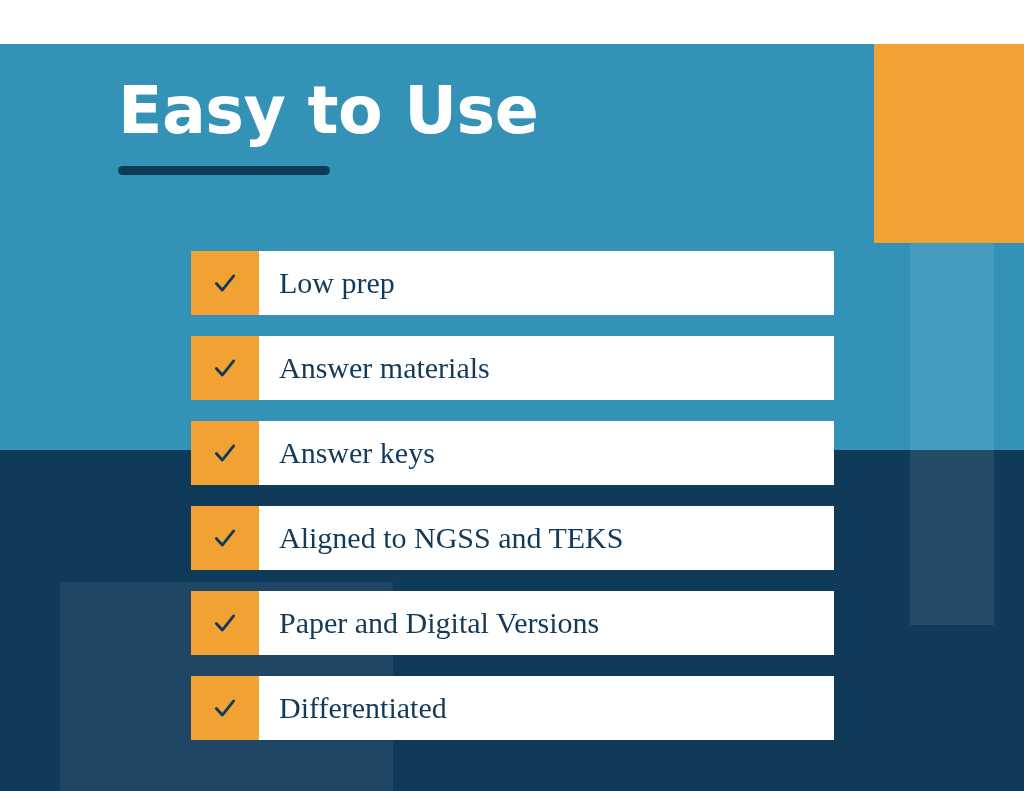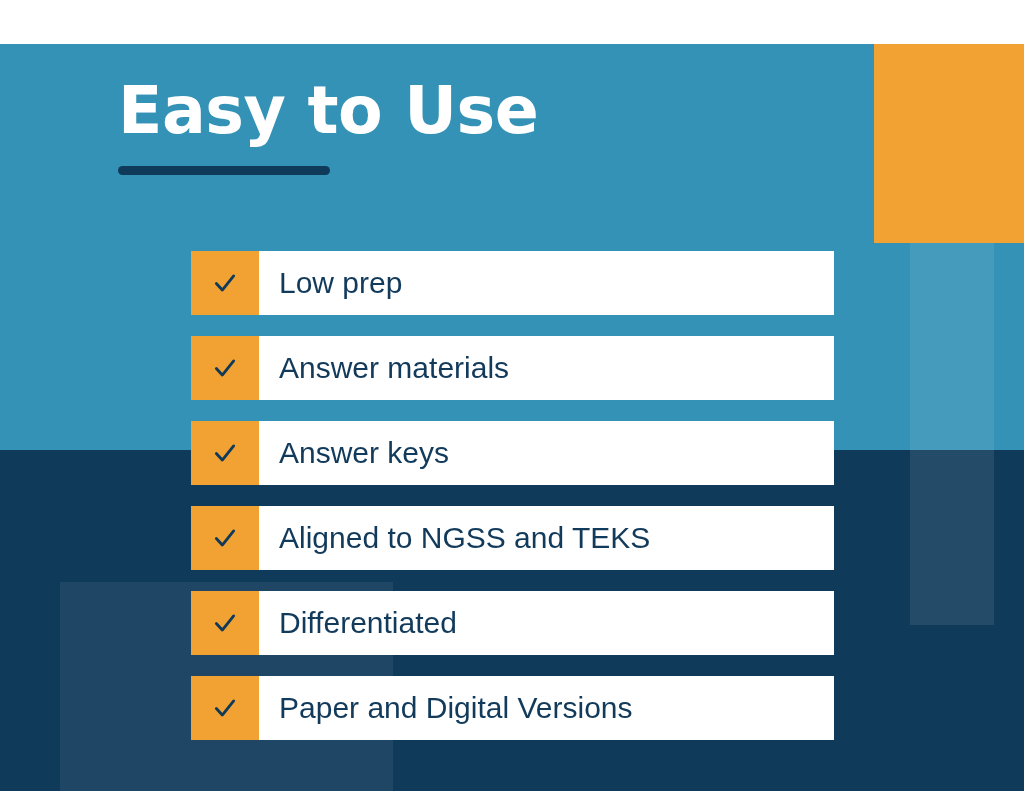--- a/index.html
+++ b/index.html
@@ -117,21 +117,21 @@
     display: block;
     width: 100%;
     height: 100%;
   }
   .check-label {
     flex: 1 1 auto;
     display: flex;
     align-items: center;
     padding-left: 20px;
     padding-right: 22px;
-    font-family: Liberation Sans, sans-serif;
+    font-family: Liberation Serif, serif;
     font-size: 30px;
     font-weight: 400;
     color: #123A5B;
     white-space: nowrap;
     overflow: hidden;
   }
 </style>
 </head>
 <body>
 
@@ -195,28 +195,28 @@
     </div>
 
     <div class="check-row">
       <div class="check-box">
         <span class="check-icon">
           <svg viewBox="0 0 24 24" fill="none" stroke="currentColor" stroke-width="2.6" stroke-linecap="round" stroke-linejoin="round">
               <path d="M4 12.5 L9.5 18.5 L20 5.5"></path>
             </svg>
         </span>
       </div>
+      <div class="check-label">Paper and Digital Versions</div>
+    </div>
+
+    <div class="check-row">
+      <div class="check-box">
+        <span class="check-icon">
+          <svg viewBox="0 0 24 24" fill="none" stroke="currentColor" stroke-width="2.6" stroke-linecap="round" stroke-linejoin="round">
+              <path d="M4 12.5 L9.5 18.5 L20 5.5"></path>
+            </svg>
+        </span>
+      </div>
       <div class="check-label">Differentiated</div>
-    </div>
-
-    <div class="check-row">
-      <div class="check-box">
-        <span class="check-icon">
-          <svg viewBox="0 0 24 24" fill="none" stroke="currentColor" stroke-width="2.6" stroke-linecap="round" stroke-linejoin="round">
-              <path d="M4 12.5 L9.5 18.5 L20 5.5"></path>
-            </svg>
-        </span>
-      </div>
-      <div class="check-label">Paper and Digital Versions</div>
     </div>
 
   </div>
 </div>
 
 </body></html>

